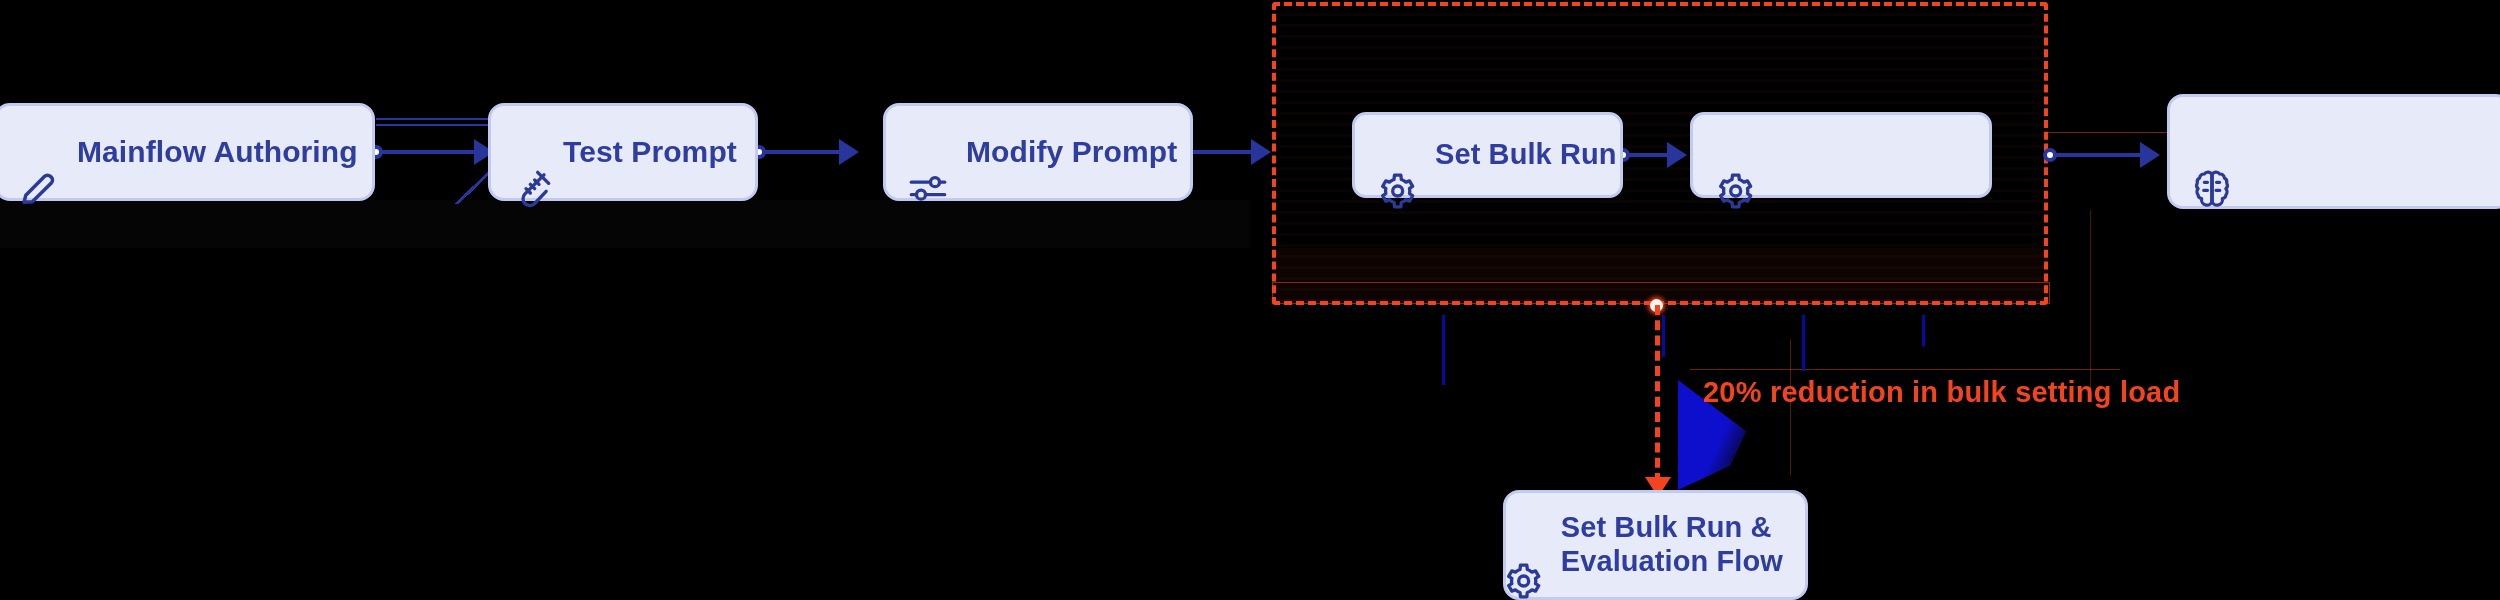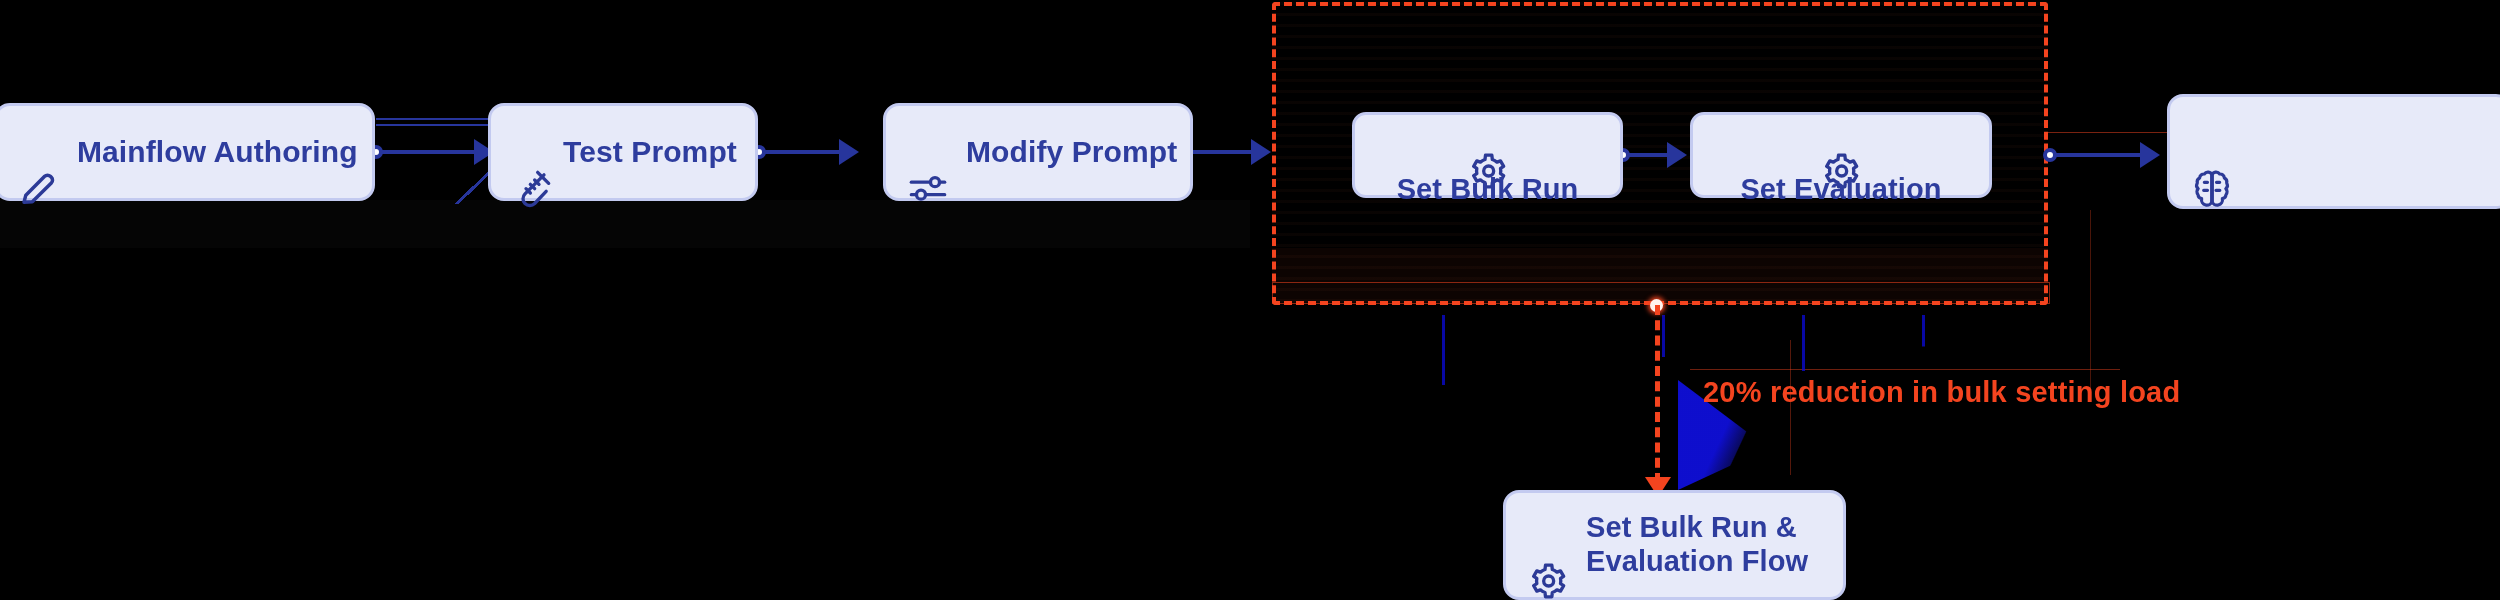--- a/index.html
+++ b/index.html
@@ -51,23 +51,23 @@
   }
   .node .ico svg { display: block; width: 100%; height: 100%; }
 
   
   #n-mainflow   { left: -6px;   top: 103px; width: 381px; height: 98px; }
   #n-testprompt { left: 488px;  top: 103px; width: 270px; height: 98px; gap: 10px; }
   #n-modify     { left: 858px;  top: 103px; width: 310px; height: 98px; margin-left: 25px; }
   #n-setbulk    { left: 1352px; top: 112px; width: 271px; height: 86px; }
   #n-seteval    { left: 1690px; top: 112px; width: 302px; height: 86px; }
   #n-check      { left: 2167px; top: 94px;  width: 345px; height: 115px; }
-  #n-bulkflow   { left: 1503px; top: 490px; width: 343px; height: 110px; }
-
-  #n-setbulk, #n-seteval { border-radius: 14px; flex-direction: column; }
+  #n-bulkflow   { left: 1503px; top: 490px; width: 305px; height: 110px; justify-content: flex-end; }
+
+  #n-setbulk, #n-seteval { border-radius: 14px; }
   #n-setbulk .label, #n-seteval .label { font-size: 29px; }
 
   
   #dashed-group {
     position: absolute;
     left: 1272px;
     top: 2px;
     width: 776px;
     height: 303px;
     box-sizing: border-box;
@@ -269,21 +269,20 @@
     <span class="label">Set Bulk Run</span>
   </div>
 
   <div class="node" id="n-seteval">
     <span class="ico">
       <svg viewBox="0 0 24 24" fill="none" stroke="currentColor" stroke-width="2" stroke-linecap="round" stroke-linejoin="round">
         <path d="M19.5 13.6a7.6 7.6 0 0 0 0-3.2l1.9-1.2-1.9-3.3-2.1.8a7.7 7.7 0 0 0-2.8-1.6L14.3 2.5h-3.8l-.3 2.6a7.7 7.7 0 0 0-2.8 1.6l-2.1-.8L3.4 9.2l1.9 1.2a7.6 7.6 0 0 0 0 3.2l-1.9 1.2 1.9 3.3 2.1-.8a7.7 7.7 0 0 0 2.8 1.6l.3 2.6h3.8l.3-2.6a7.7 7.7 0 0 0 2.8-1.6l2.1.8 1.9-3.3z"></path>
         <circle cx="12.4" cy="12" r="3"></circle>
       </svg>
     </span>
-    <span class="label">Set Evaluation</span>
   </div>
 
   <div class="node two-line" id="n-check">
     <span class="ico">
       <svg viewBox="0 0 24 24" fill="none" stroke="currentColor" stroke-width="1.9" stroke-linecap="round" stroke-linejoin="round">
         <line x1="12" y1="3.2" x2="12" y2="20.8"></line>
         <path d="M12 4.2a2.6 2.6 0 0 0-4.6-.6A2.5 2.5 0 0 0 4.6 6 2.6 2.6 0 0 0 3.2 9a2.6 2.6 0 0 0 .5 3.4A2.7 2.7 0 0 0 3.6 16a2.6 2.6 0 0 0 2.2 2.4A2.6 2.6 0 0 0 12 19.8z"></path>
         <path d="M12 4.2a2.6 2.6 0 0 1 4.6-.6A2.5 2.5 0 0 1 19.4 6 2.6 2.6 0 0 1 20.8 9a2.6 2.6 0 0 1-.5 3.4A2.7 2.7 0 0 1 20.4 16a2.6 2.6 0 0 1-2.2 2.4A2.6 2.6 0 0 1 12 19.8z"></path>
         <path d="M7.4 8.6h1.9M7.0 13.4h2.3M14.7 8.6h1.9M14.4 13.4h2.3"></path>
       </svg>

